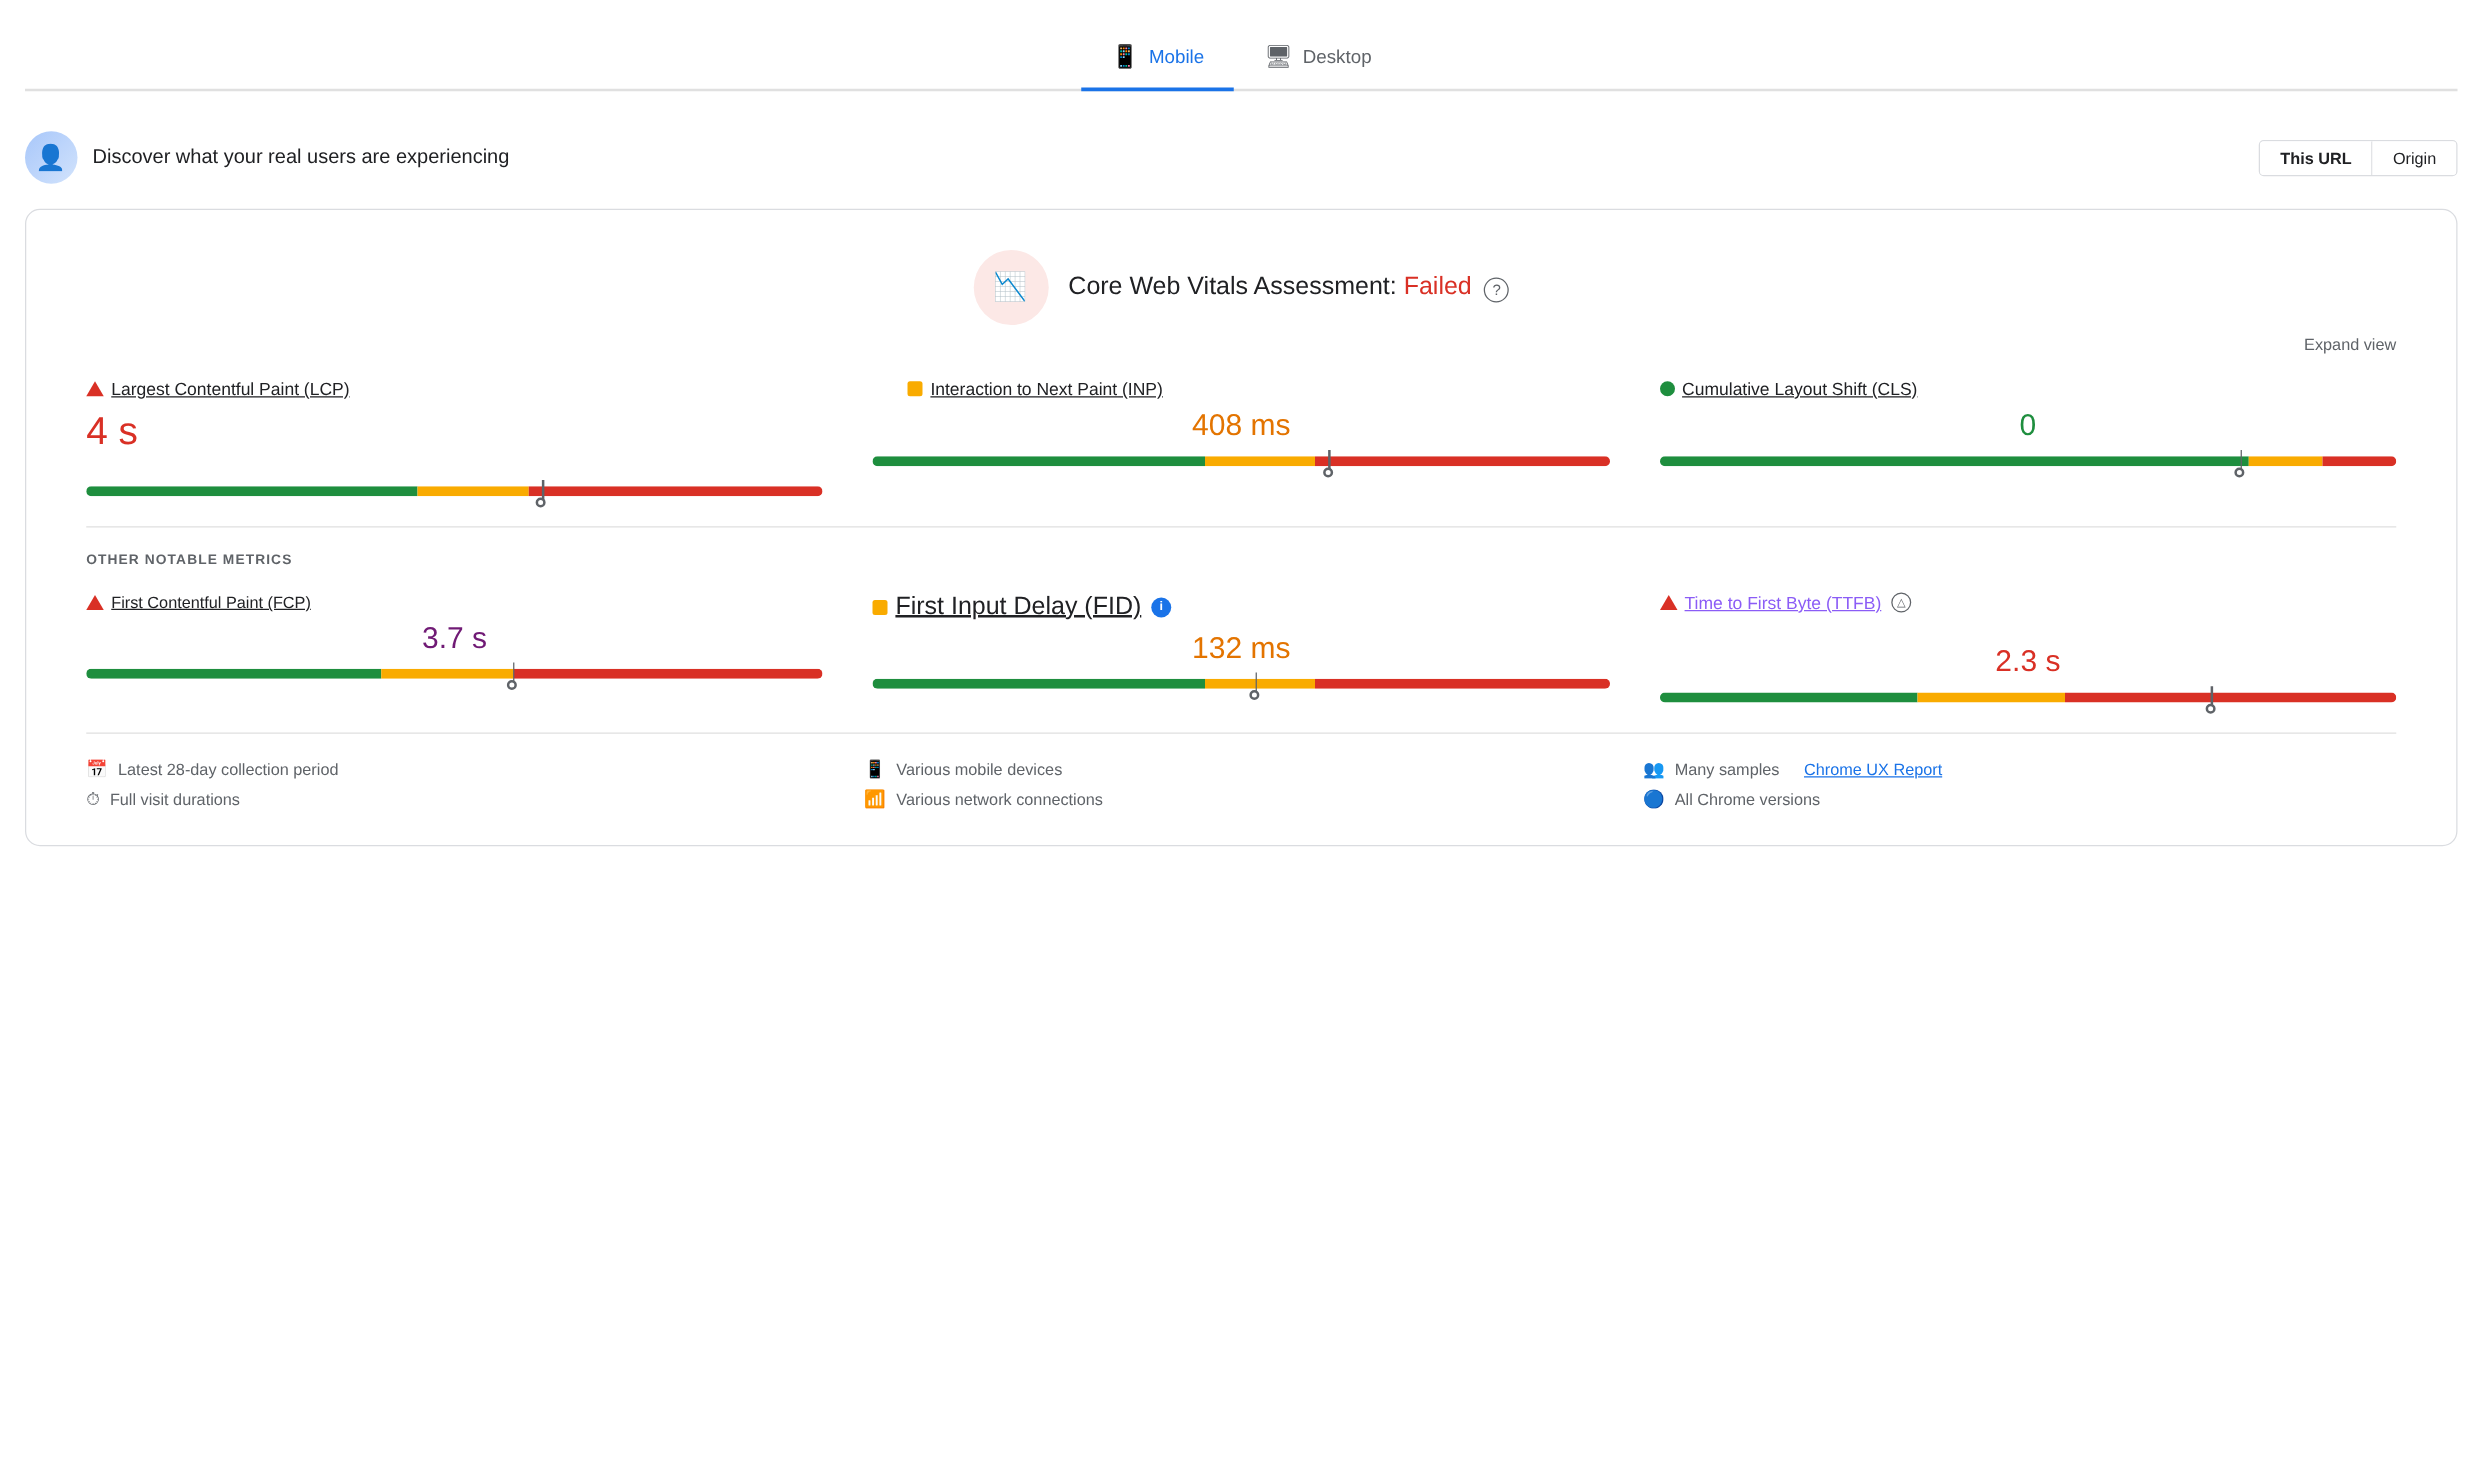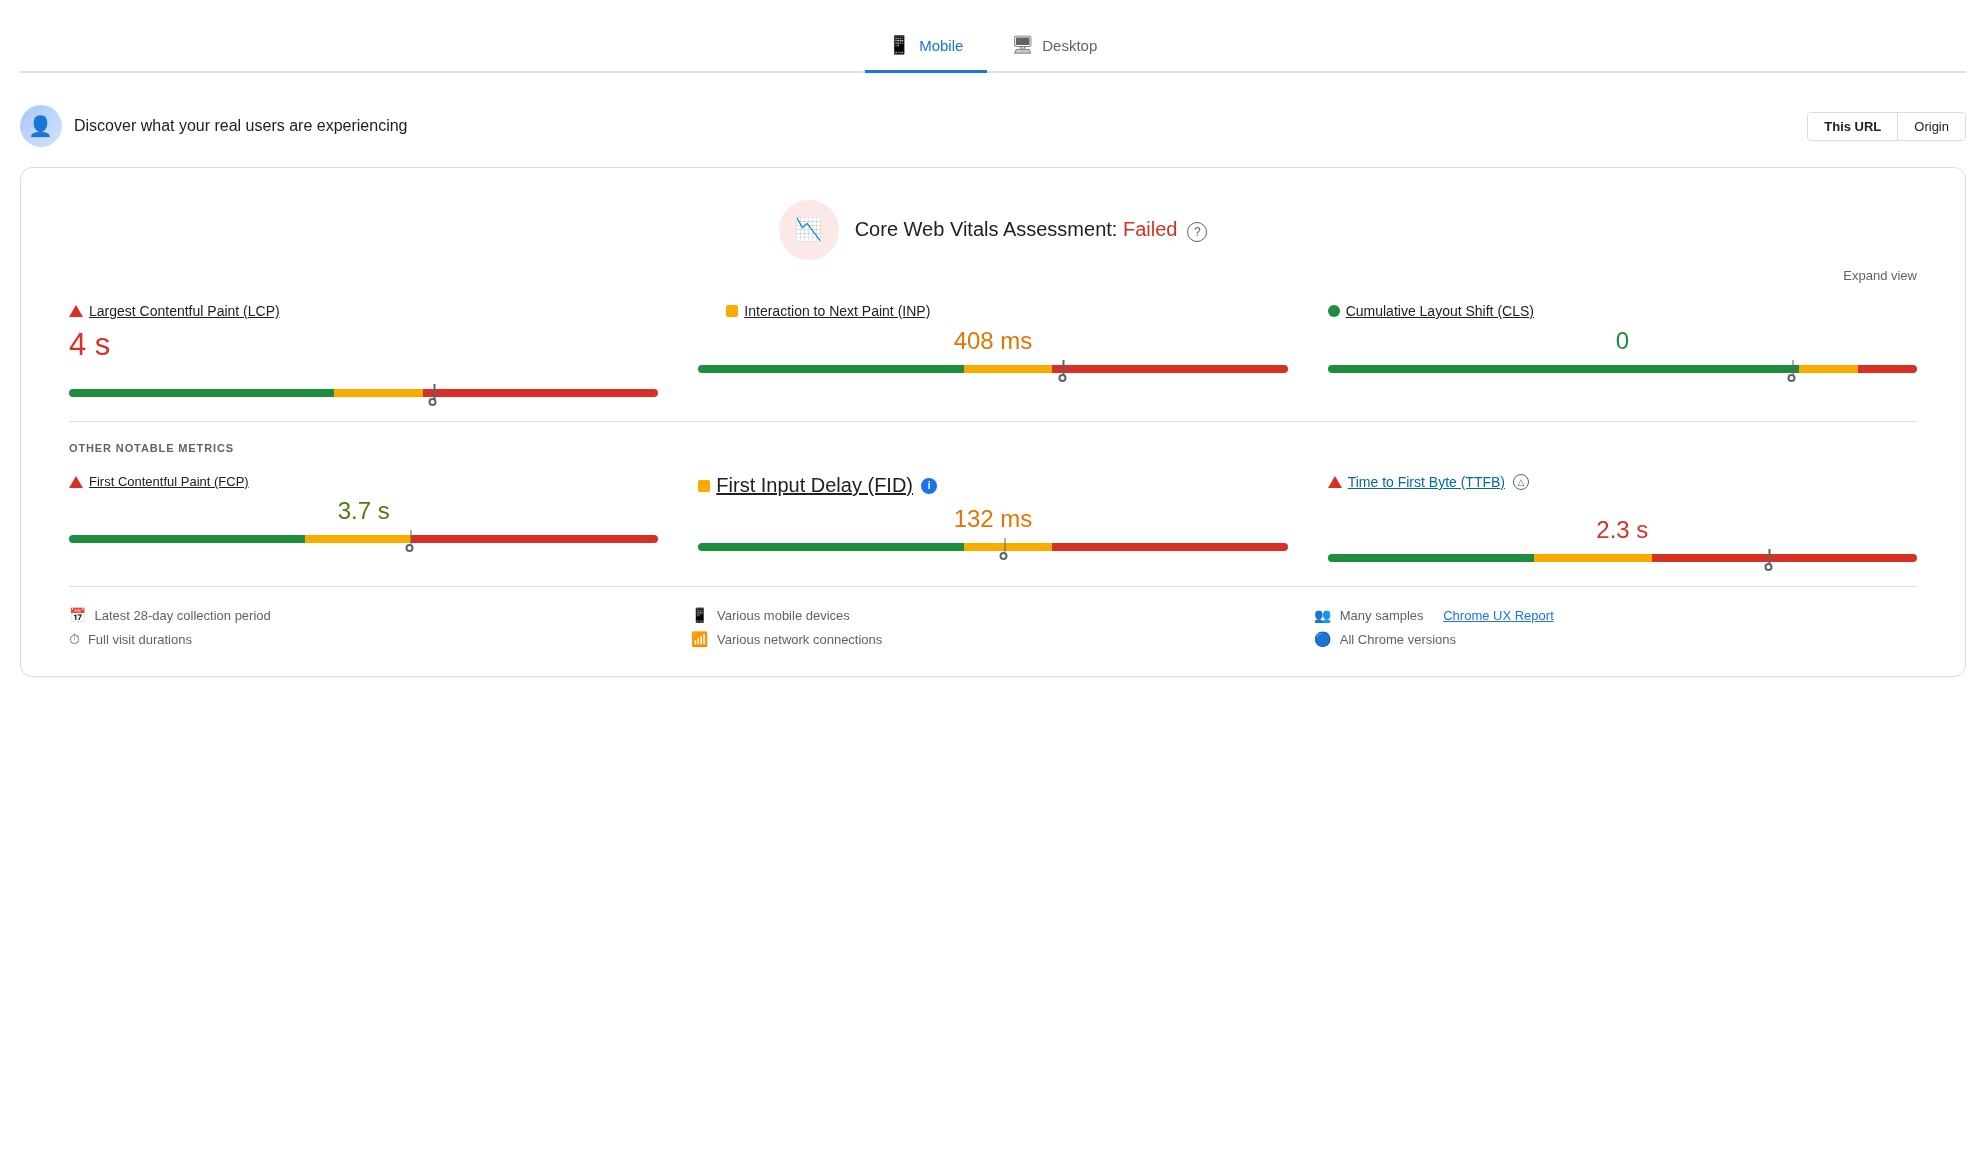--- a/index.html
+++ b/index.html
@@ -116,21 +116,21 @@
 
   <div style="font-size:11px;font-weight:700;color:#5f6368;letter-spacing:0.08em;margin-bottom:20px;">OTHER NOTABLE METRICS</div>
 
   <div style="display:grid;grid-template-columns:1fr 1fr 1fr;gap:24px 40px;margin-bottom:24px;">
 
     <div>
       <div style="display:flex;align-items:center;gap:6px;margin-bottom:8px;">
         <span style="display:inline-block;width:0;height:0;border-left:7px solid transparent;border-right:7px solid transparent;border-bottom:12px solid #d93025;"></span>
         <a style="color:#202124;text-decoration:underline;font-size:13px;cursor:pointer;">First Contentful Paint (FCP)</a>
       </div>
-      <div style="text-align:center;font-size:24px;font-weight:400;color:#4d7c0f;margin-bottom:10px;">3.7 s</div>
+      <div style="text-align:center;font-size:24px;font-weight:400;color:#701a75;margin-bottom:10px;">3.7 s</div>
       <div style="position:relative;height:8px;">
         <div style="display:flex;height:8px;border-radius:4px;overflow:hidden;">
           <div style="width:40%;background:#1e8e3e;"></div>
           <div style="width:18%;background:#f9ab00;"></div>
           <div style="width:42%;background:#d93025;"></div>
         </div>
         <div style="position:absolute;top:-5px;left:58%;transform:translateX(-50%);">
           <div style="width:1.5px;height:18px;background:#5f6368;margin:0 auto;"></div>
           <div style="width:8px;height:8px;border-radius:50%;background:#fff;border:2px solid #5f6368;margin-top:-4px;margin-left:-3px;"></div>
         </div>
@@ -153,21 +153,21 @@
         <div style="position:absolute;top:-5px;left:52%;transform:translateX(-50%);">
           <div style="width:1.5px;height:18px;background:#5f6368;margin:0 auto;"></div>
           <div style="width:8px;height:8px;border-radius:50%;background:#fff;border:2px solid #5f6368;margin-top:-4px;margin-left:-3px;"></div>
         </div>
       </div>
     </div>
 
     <div>
       <div style="display:flex;align-items:center;gap:6px;margin-bottom:8px;">
         <span style="display:inline-block;width:0;height:0;border-left:7px solid transparent;border-right:7px solid transparent;border-bottom:12px solid #d93025;"></span>
-        <a style="color:#0369a1;text-decoration:underline;font-size:14px;cursor:pointer;">Time to First Byte (TTFB)</a>
+        <a style="color:#8b5cf6;text-decoration:underline;font-size:14px;cursor:pointer;">Time to First Byte (TTFB)</a>
         <span style="display:inline-flex;align-items:center;justify-content:center;width:16px;height:16px;border:1.5px solid #5f6368;border-radius:50%;font-size:9px;color:#5f6368;cursor:pointer;margin-left:2px;">△</span>
       </div>
       <div style="text-align:center;font-size:24px;font-weight:400;color:#d93025;margin-bottom:10px;margin-top:26px;">2.3 s</div>
       <div style="position:relative;height:8px;">
         <div style="display:flex;height:8px;border-radius:4px;overflow:hidden;">
           <div style="width:35%;background:#1e8e3e;"></div>
           <div style="width:20%;background:#f9ab00;"></div>
           <div style="width:45%;background:#d93025;"></div>
         </div>
         <div style="position:absolute;top:-5px;left:75%;transform:translateX(-50%);">

